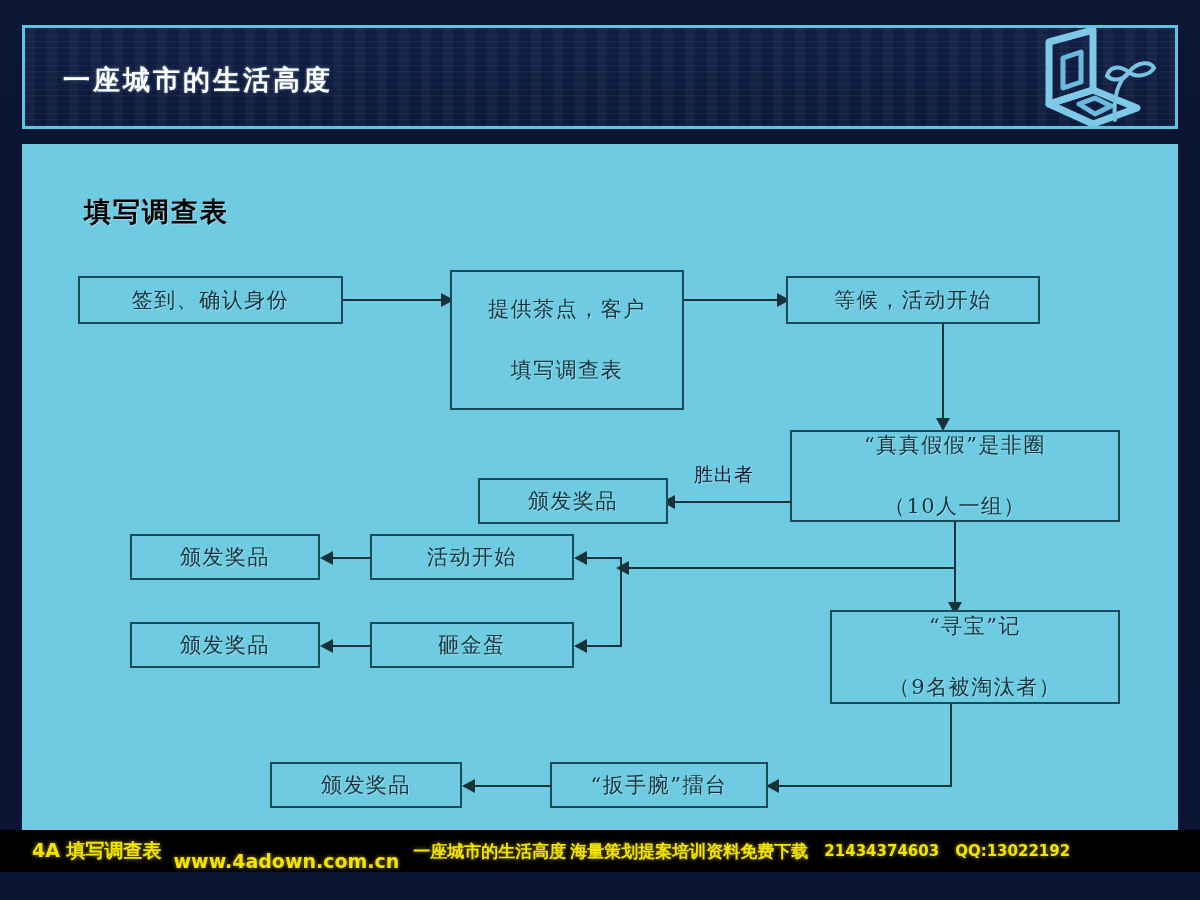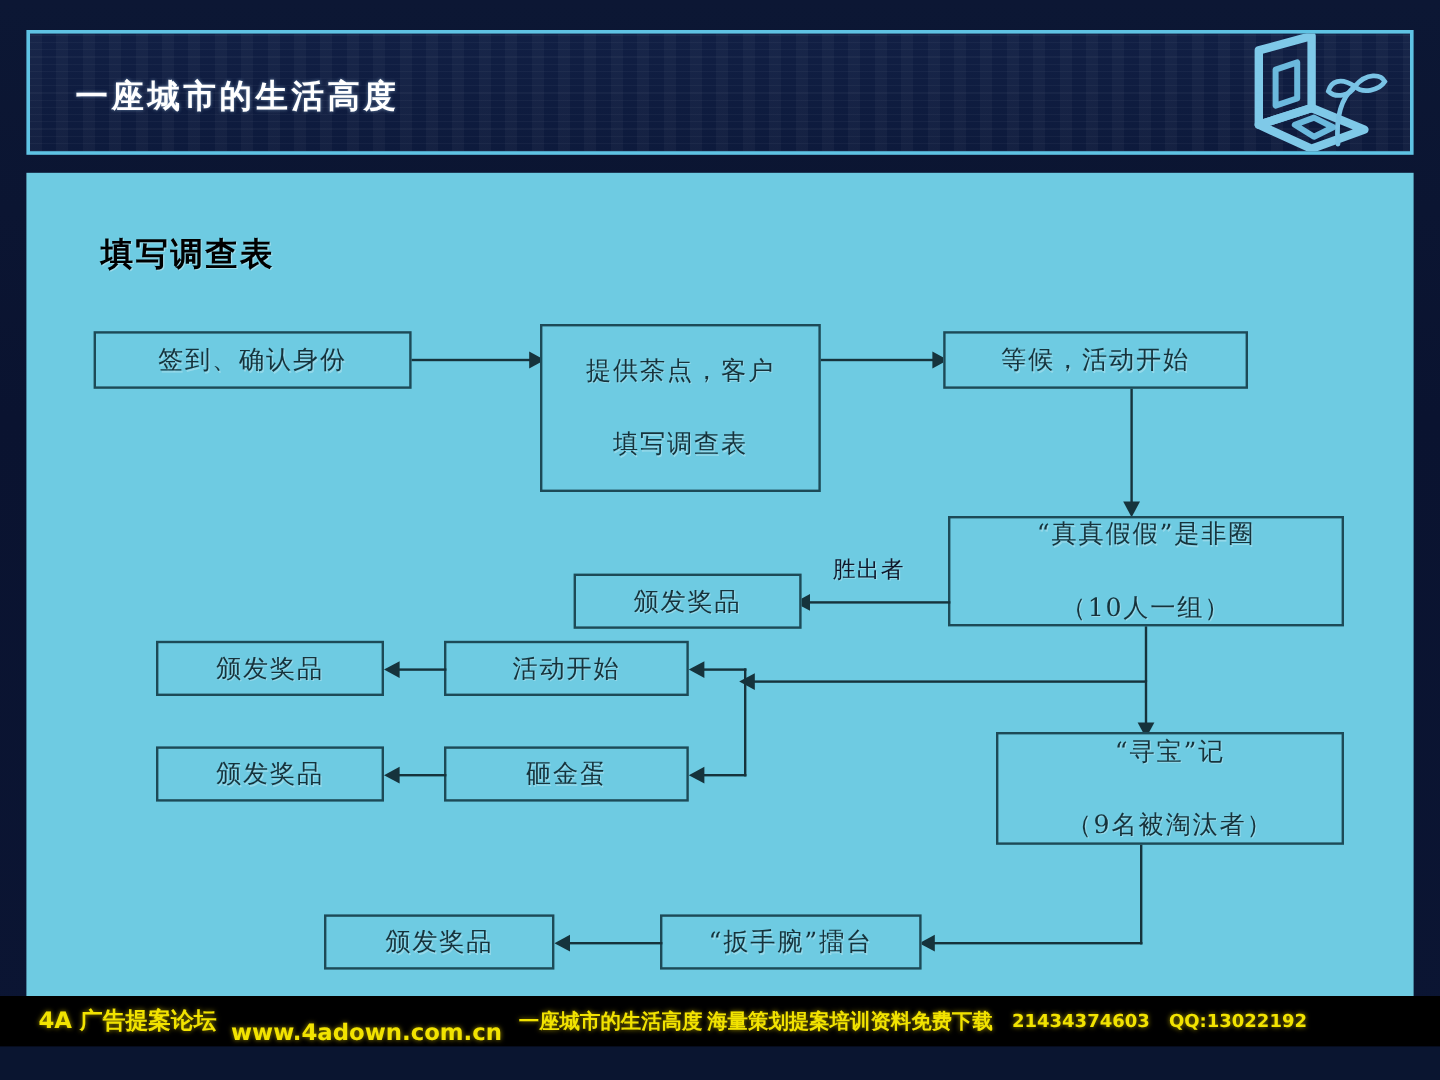--- a/index.html
+++ b/index.html
@@ -296,21 +296,21 @@
     <div class="conn-h" style="left:448px; top:641px; width:82px;"></div>
     <div class="arrow left" style="left:440px; top:635px;"></div>
 
     <div class="flow-box" style="left:248px; top:618px; width:192px; height:46px;">
       <span>颁发奖品</span>
     </div>
 
   </div>
 
   <div class="footer">
-    <span class="f-a">4A 广告提案论坛</span>
+    <span class="f-a">4A 填写调查表</span>
     <span class="f-b">www.4adown.com.cn</span>
     <span class="f-c">一座城市的生活高度</span>
     <span class="f-d">海量策划提案培训资料免费下载</span>
     <span class="f-e">21434374603</span>
     <span class="f-e">QQ:13022192</span>
   </div>
 
 </div>
 
 </body></html>

